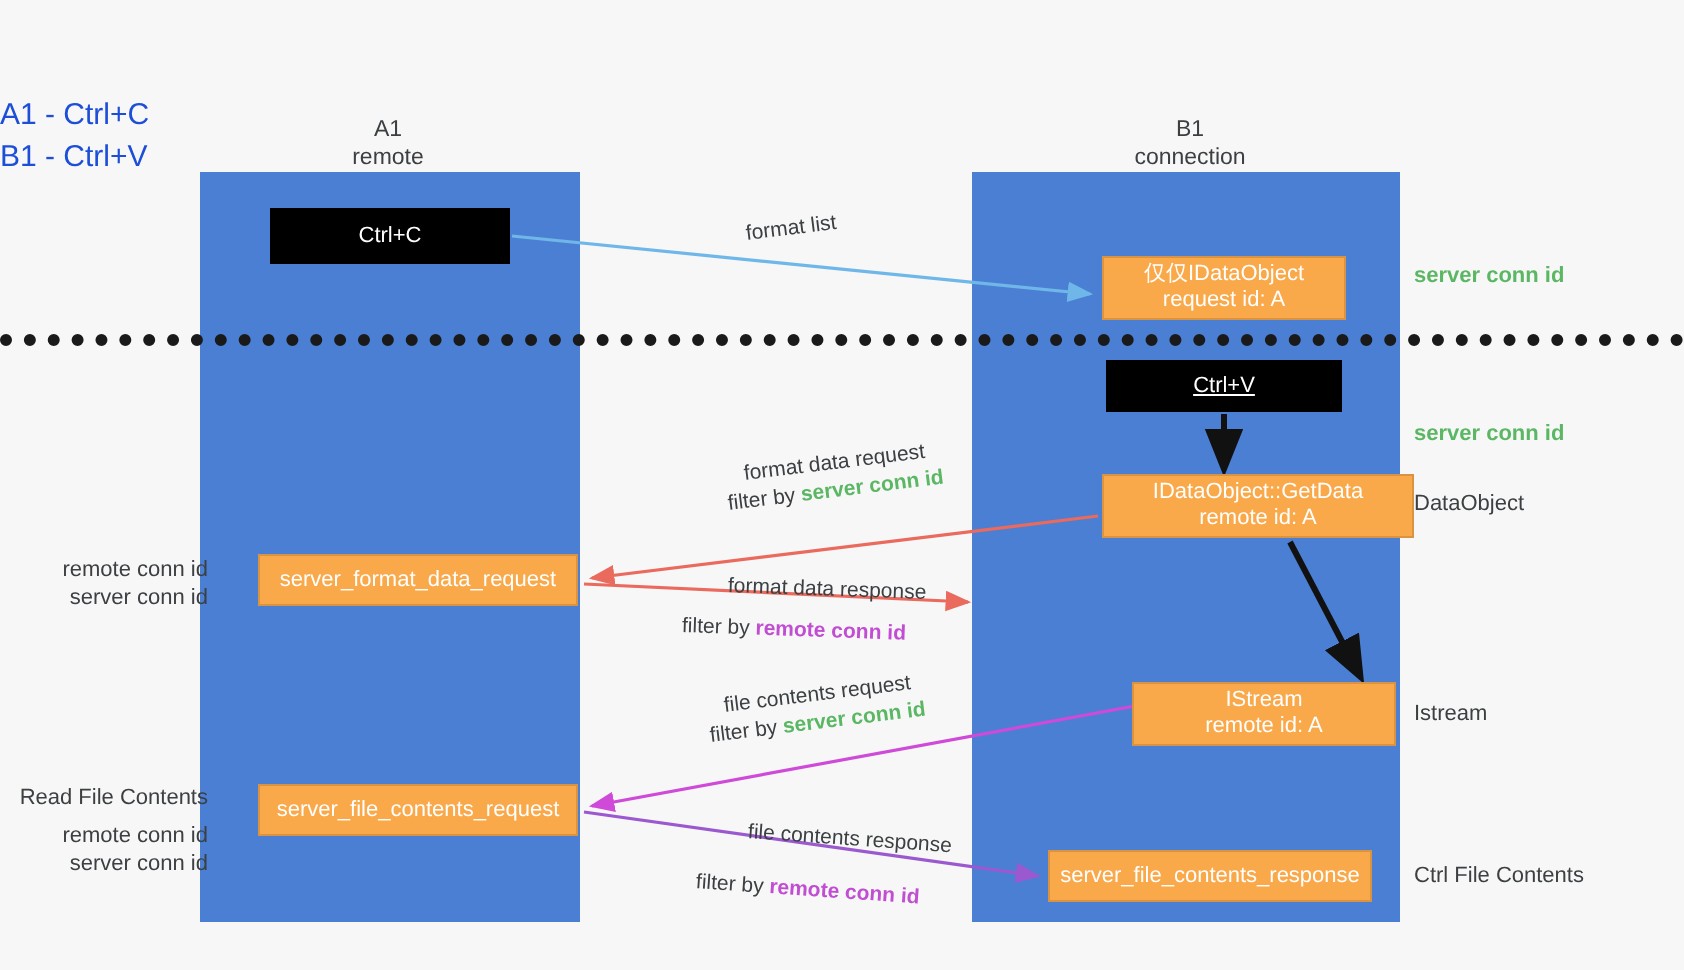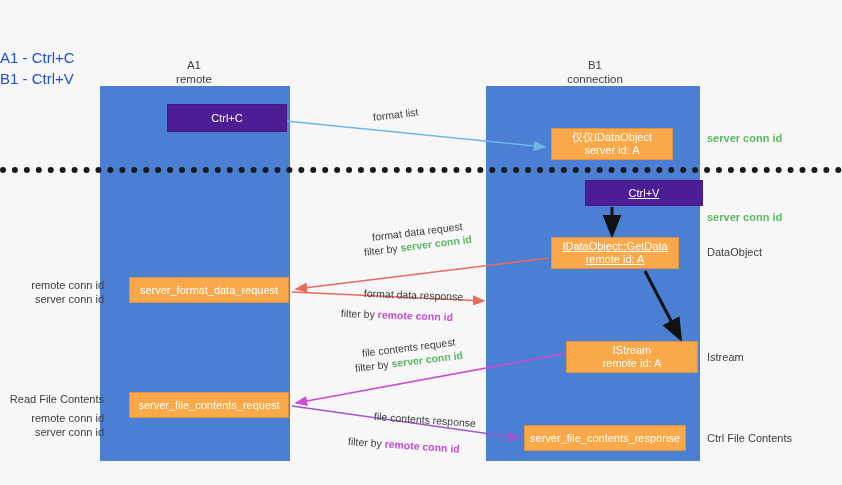--- a/index.html
+++ b/index.html
@@ -39,27 +39,27 @@
 
   .node{
     position:absolute;
     box-sizing:border-box;
     display:flex;flex-direction:column;align-items:center;justify-content:center;
     color:#ffffff;font-size:11px;line-height:13px;text-align:center;
     border:1px solid rgba(0,0,0,.12);
     white-space:pre-line;
     padding:2px 6px;
   }
-  .node.green{background:#4c1d95;margin-left:32px;}
+  .node.green{background:#000000;}
   .node.orange{background:#f9a94a;}
 
   .n-ctrlc     {left:135px;top:104px;width:120px;height:28px;}
   .n-idataobj  {left:551px;top:128px;width:122px;height:32px;}
   .n-ctrlv     {left:553px;top:180px;width:118px;height:26px;text-decoration:underline;}
-  .n-getdata   {left:551px;top:237px;width:128px;height:32px;text-decoration:underline;}
+  .n-getdata   {left:551px;top:237px;width:156px;height:32px;}
   .n-sfdreq    {left:129px;top:277px;width:160px;height:26px;}
   .n-sfdresp   {left:489px;top:287px;width:158px;height:26px;}
   .n-istream   {left:566px;top:341px;width:132px;height:32px;}
   .n-sfcreq    {left:129px;top:392px;width:160px;height:26px;}
   .n-sfcresp   {left:524px;top:425px;width:162px;height:26px;}
 
   .lbl{position:absolute;font-size:11px;line-height:14px;white-space:nowrap;}
   .lbl.green{color:#5bb763;font-weight:bold;}
   .lbl.dark{color:#3c4043;}
   .lbl.right{text-align:right;}
@@ -136,21 +136,21 @@
 
     <line x1="600" y1="347" x2="296" y2="403" stroke="#cf4ad8" stroke-width="1.6" marker-end="url(#ah-magenta)"></line>
 
     <line x1="292" y1="406" x2="519" y2="438" stroke="#9b59d0" stroke-width="1.6" marker-end="url(#ah-purple)"></line>
   </svg>
 
   <div class="divider"></div>
 
   <div class="node green n-ctrlc">Ctrl+C</div>
   <div class="node orange n-idataobj">仅仅IDataObject
-server id: A</div>
+request id: A</div>
   <div class="node green n-ctrlv">Ctrl+V</div>
   <div class="node orange n-getdata">IDataObject::GetData
 remote id: A</div>
   <div class="node orange n-sfdreq">server_format_data_request</div>
   <div class="node orange n-istream">IStream
 remote id: A</div>
   <div class="node orange n-sfcreq">server_file_contents_request</div>
   <div class="node orange n-sfcresp">server_file_contents_response</div>
 
   <div class="lbl green l-servconn1">server conn id</div>

